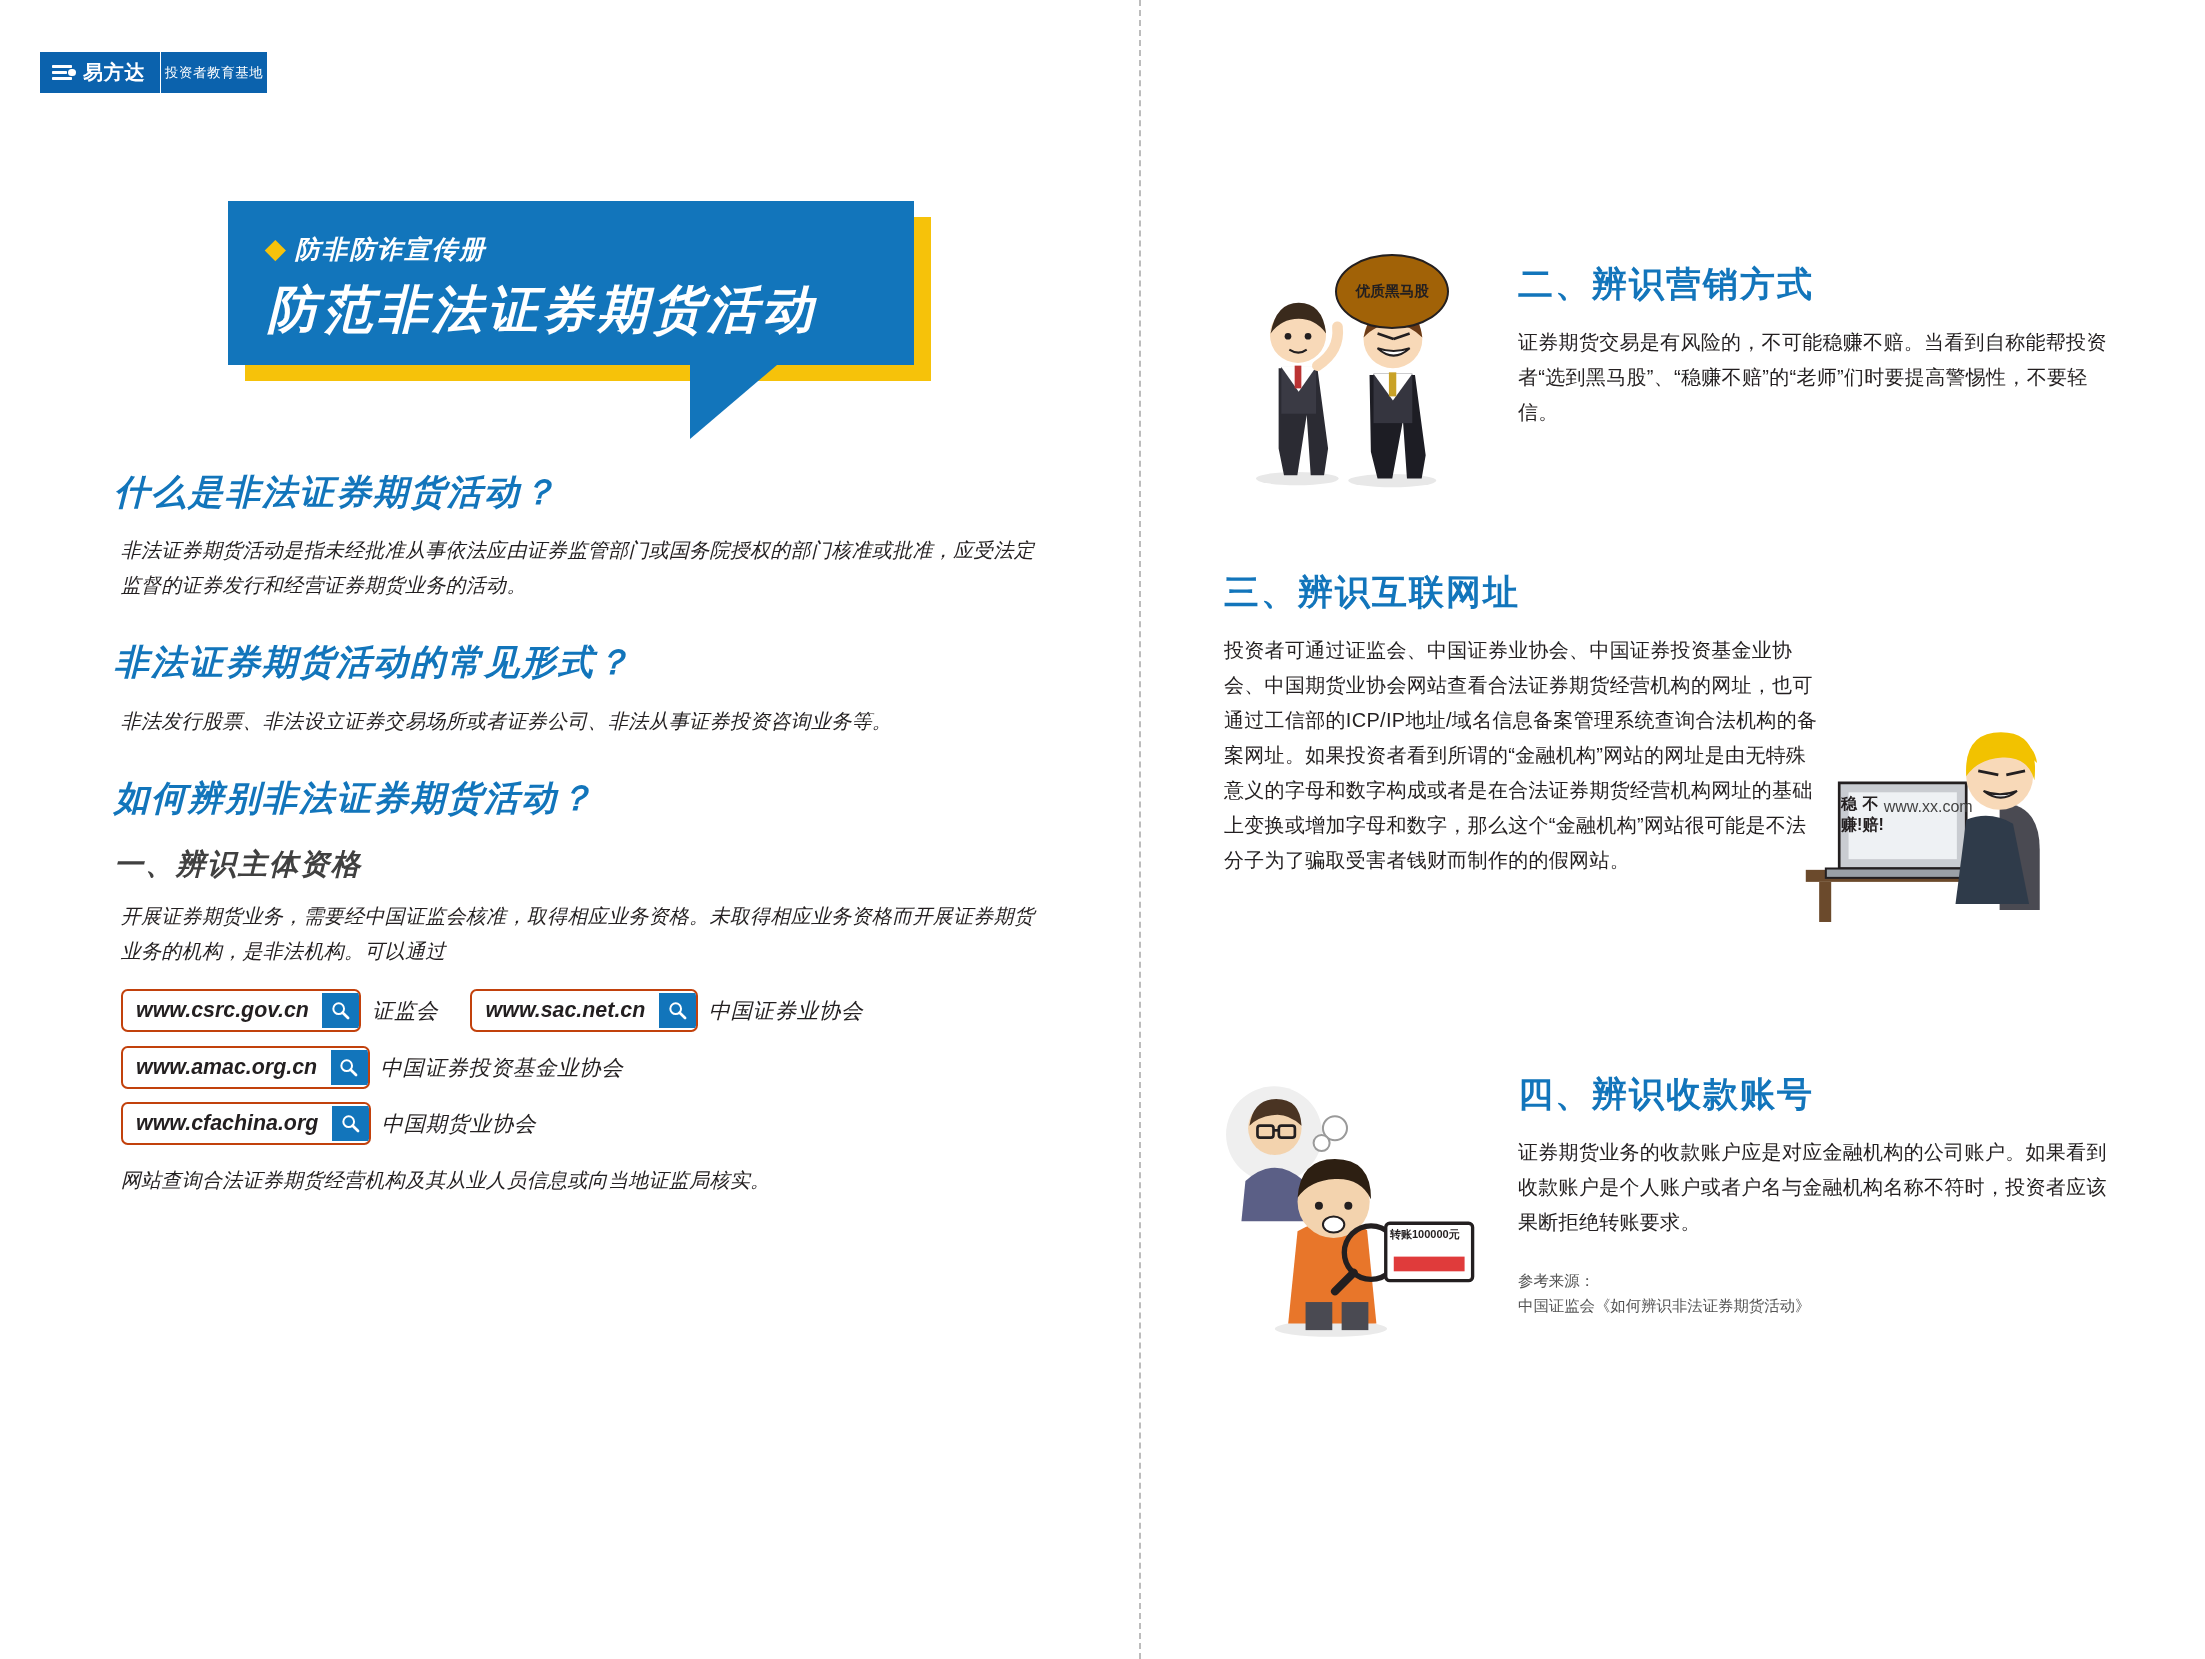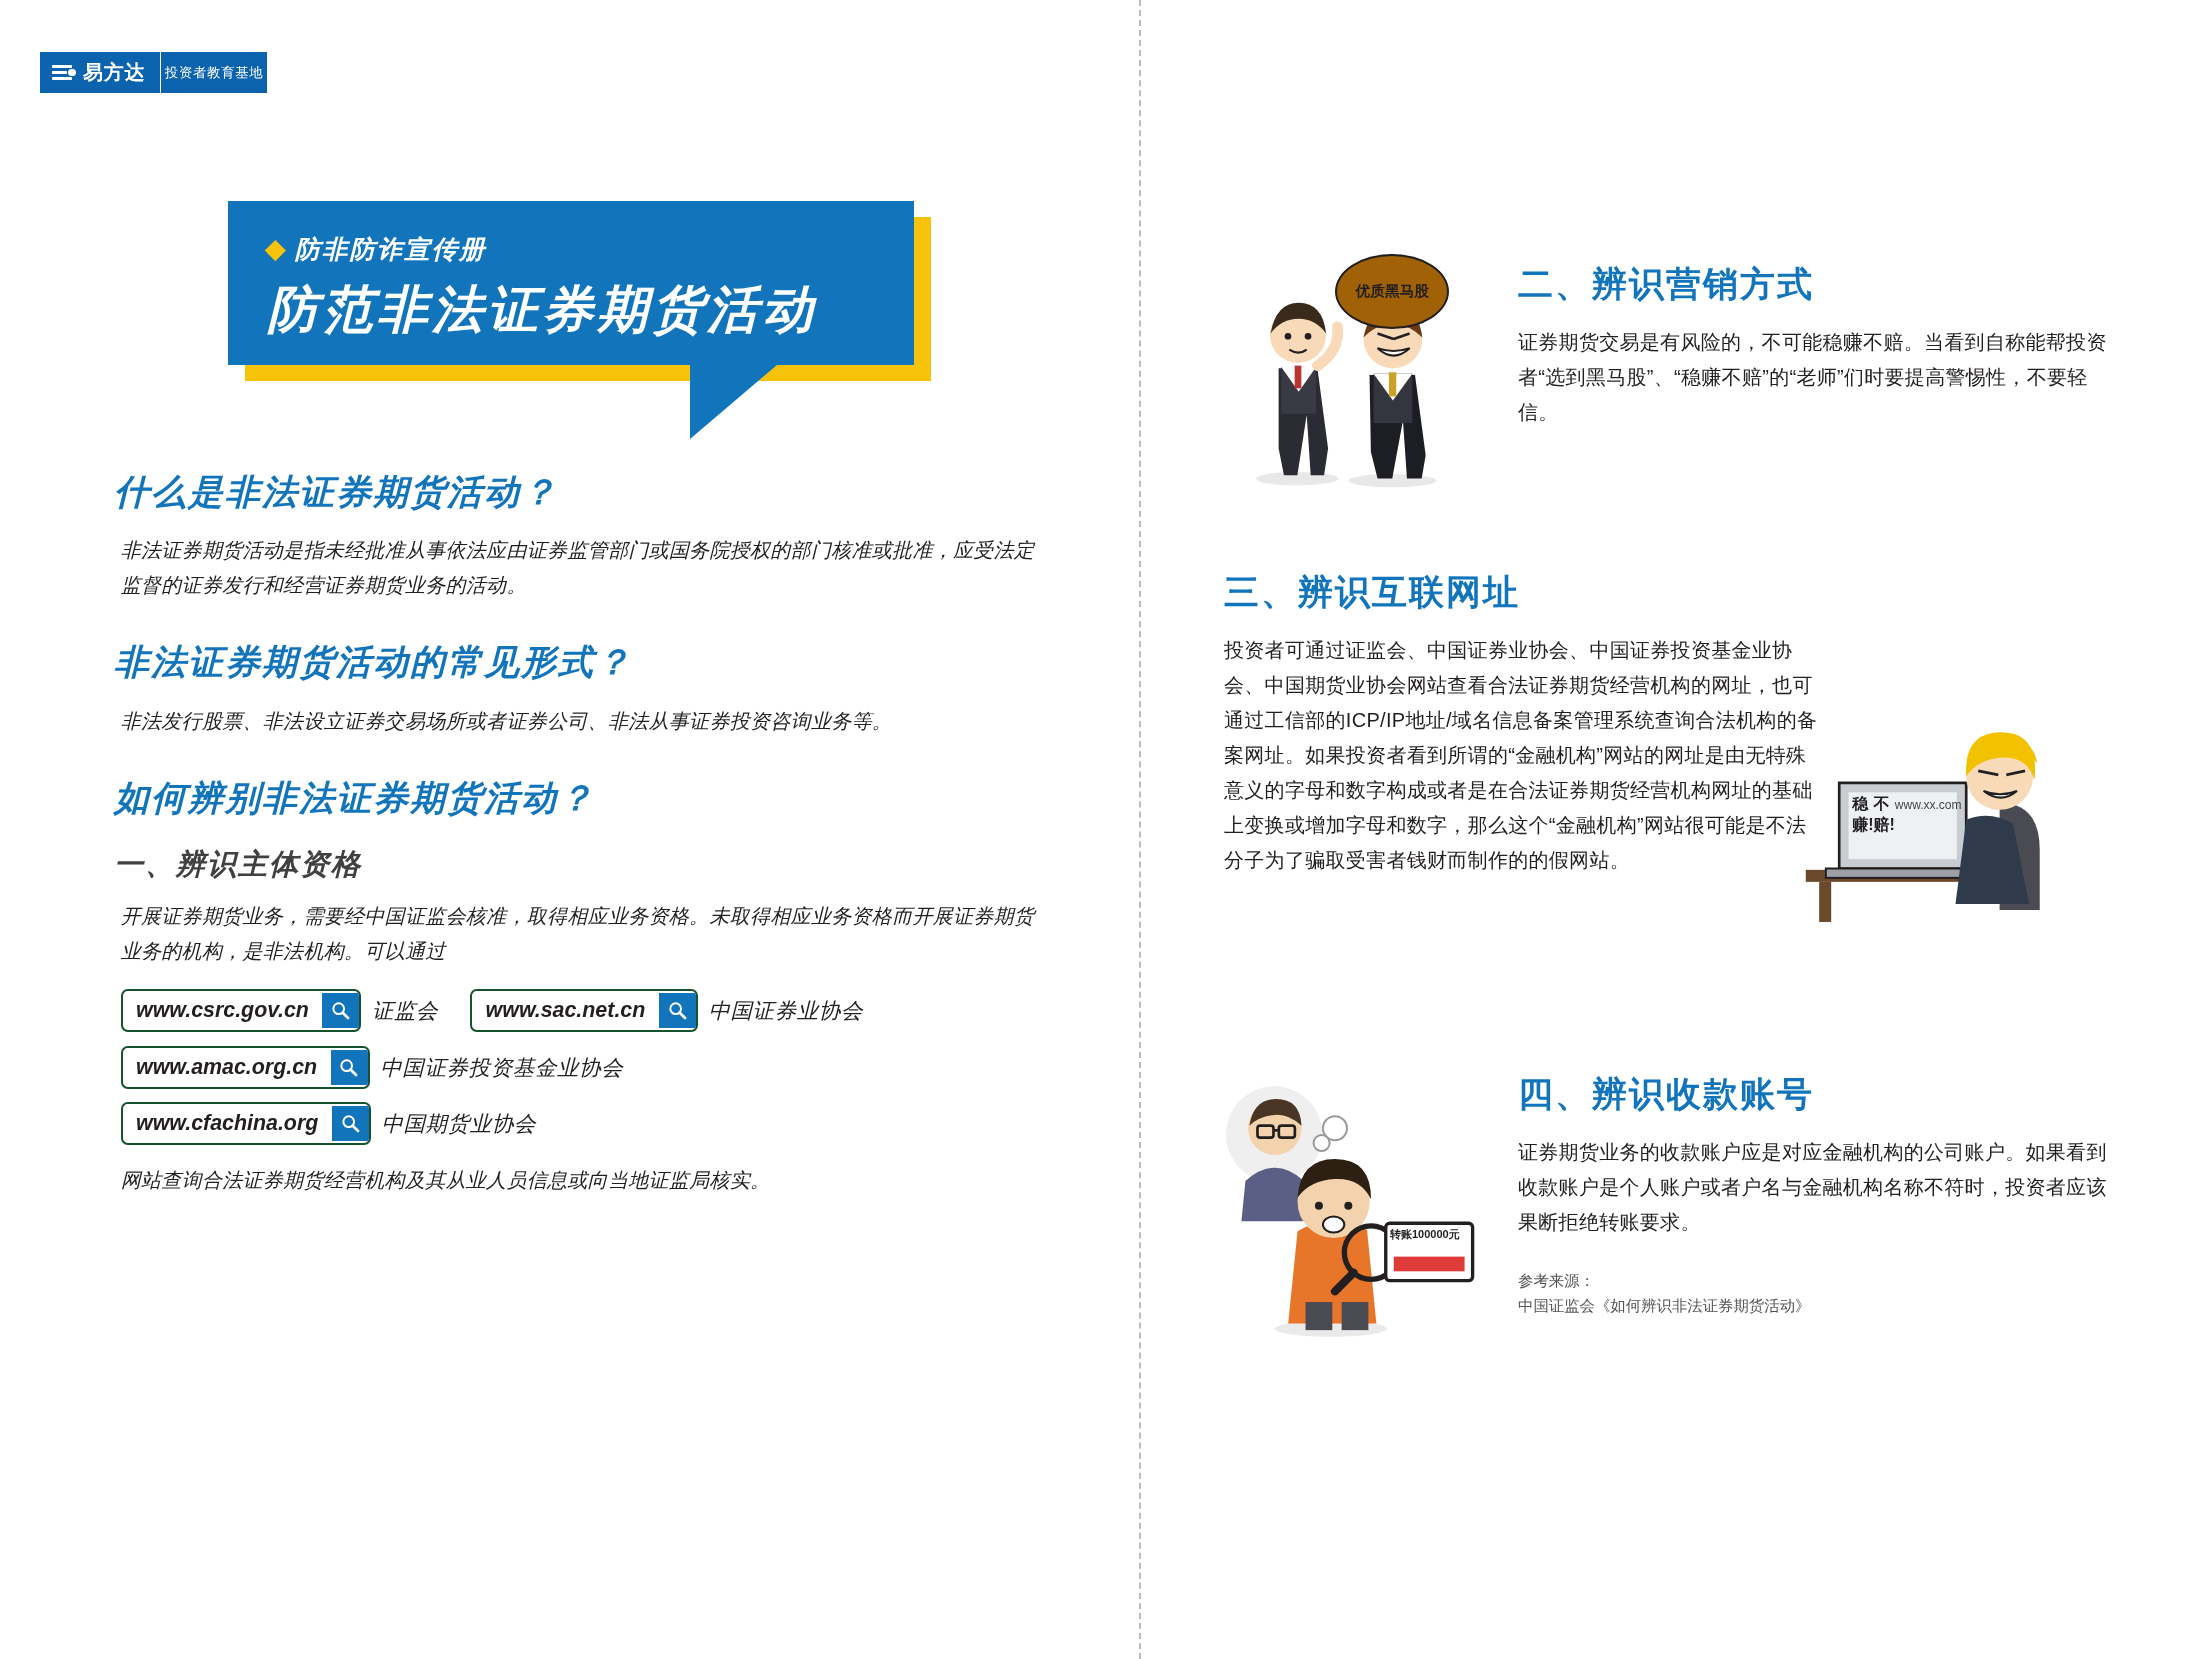--- a/index.html
+++ b/index.html
@@ -195,21 +195,21 @@
   .pill-rows { margin: 20px 0 17.4px 6.7px; }
   .pill-row {
     display: flex;
     align-items: center;
     margin-bottom: 13.4px;
     flex-wrap: nowrap;
   }
   .pill {
     display: inline-flex;
     align-items: center;
-    border: 2px solid #14532d;
+    border: 2px solid #c2410c;
     border-radius: 6.7px;
     overflow: hidden;
     height: 39px;
     background: #ffffff;
   }
   .pill .url {
     padding: 0 13.4px;
     font-size: 21.4px;
     font-weight: bold;
     color: #231f20;
@@ -432,21 +432,21 @@
         <path d="M250 215 q36 -14 70 6 l24 120 l-110 0 Z" fill="#2f3b4a"></path>
         <circle cx="300" cy="150" r="50" fill="#f8d9b8"></circle>
         <path d="M250 150 q-4 -66 52 -66 q58 0 50 72 q-10 -36 -48 -34 q-36 2 -54 28z" fill="#f2c200"></path>
         <path d="M258 108 q34 -26 72 -12 q22 8 26 34 q-30 -28 -98 -22z" fill="#f2c200"></path>
         <path d="M268 142 l30 6 M338 142 l-28 6" stroke="#231f20" stroke-width="4"></path>
         <path d="M276 172 q26 20 50 0 q-26 10 -50 0z" fill="#ffffff" stroke="#231f20" stroke-width="3"></path>
       </svg>
       <div style="position:absolute; left:51px; top:118px; width:107px; height:66px; display:flex; flex-direction:row; justify-content:center; align-items:flex-start; padding-left:6.7px; box-sizing:border-box;">
         <div style="font-size:16px; font-weight:bold; color:#231f20;">稳赚!</div>
         <div style="font-size:16px; font-weight:bold; color:#231f20;">不赔!</div>
-        <div style="font-size:12px; color:#444; margin-top:4px;">www.xx.com</div>
+        <div style="font-size:16px; color:#444; margin-top:4px;">www.xx.com</div>
       </div>
     </div>
   </div>
 
   <div class="rblock" style="min-height:288px; margin-top:60px;">
     <div class="illus" style="left:-20px; top:-6.7px; width:294px; height:281px;">
       <svg width="294" height="281" viewBox="0 0 440 420">
 
         <circle cx="105" cy="105" r="72" fill="#efefef"></circle>
         <path d="M62 175 q44 -40 88 0 l6 60 l-100 0 Z" fill="#5b5f86"></path>

